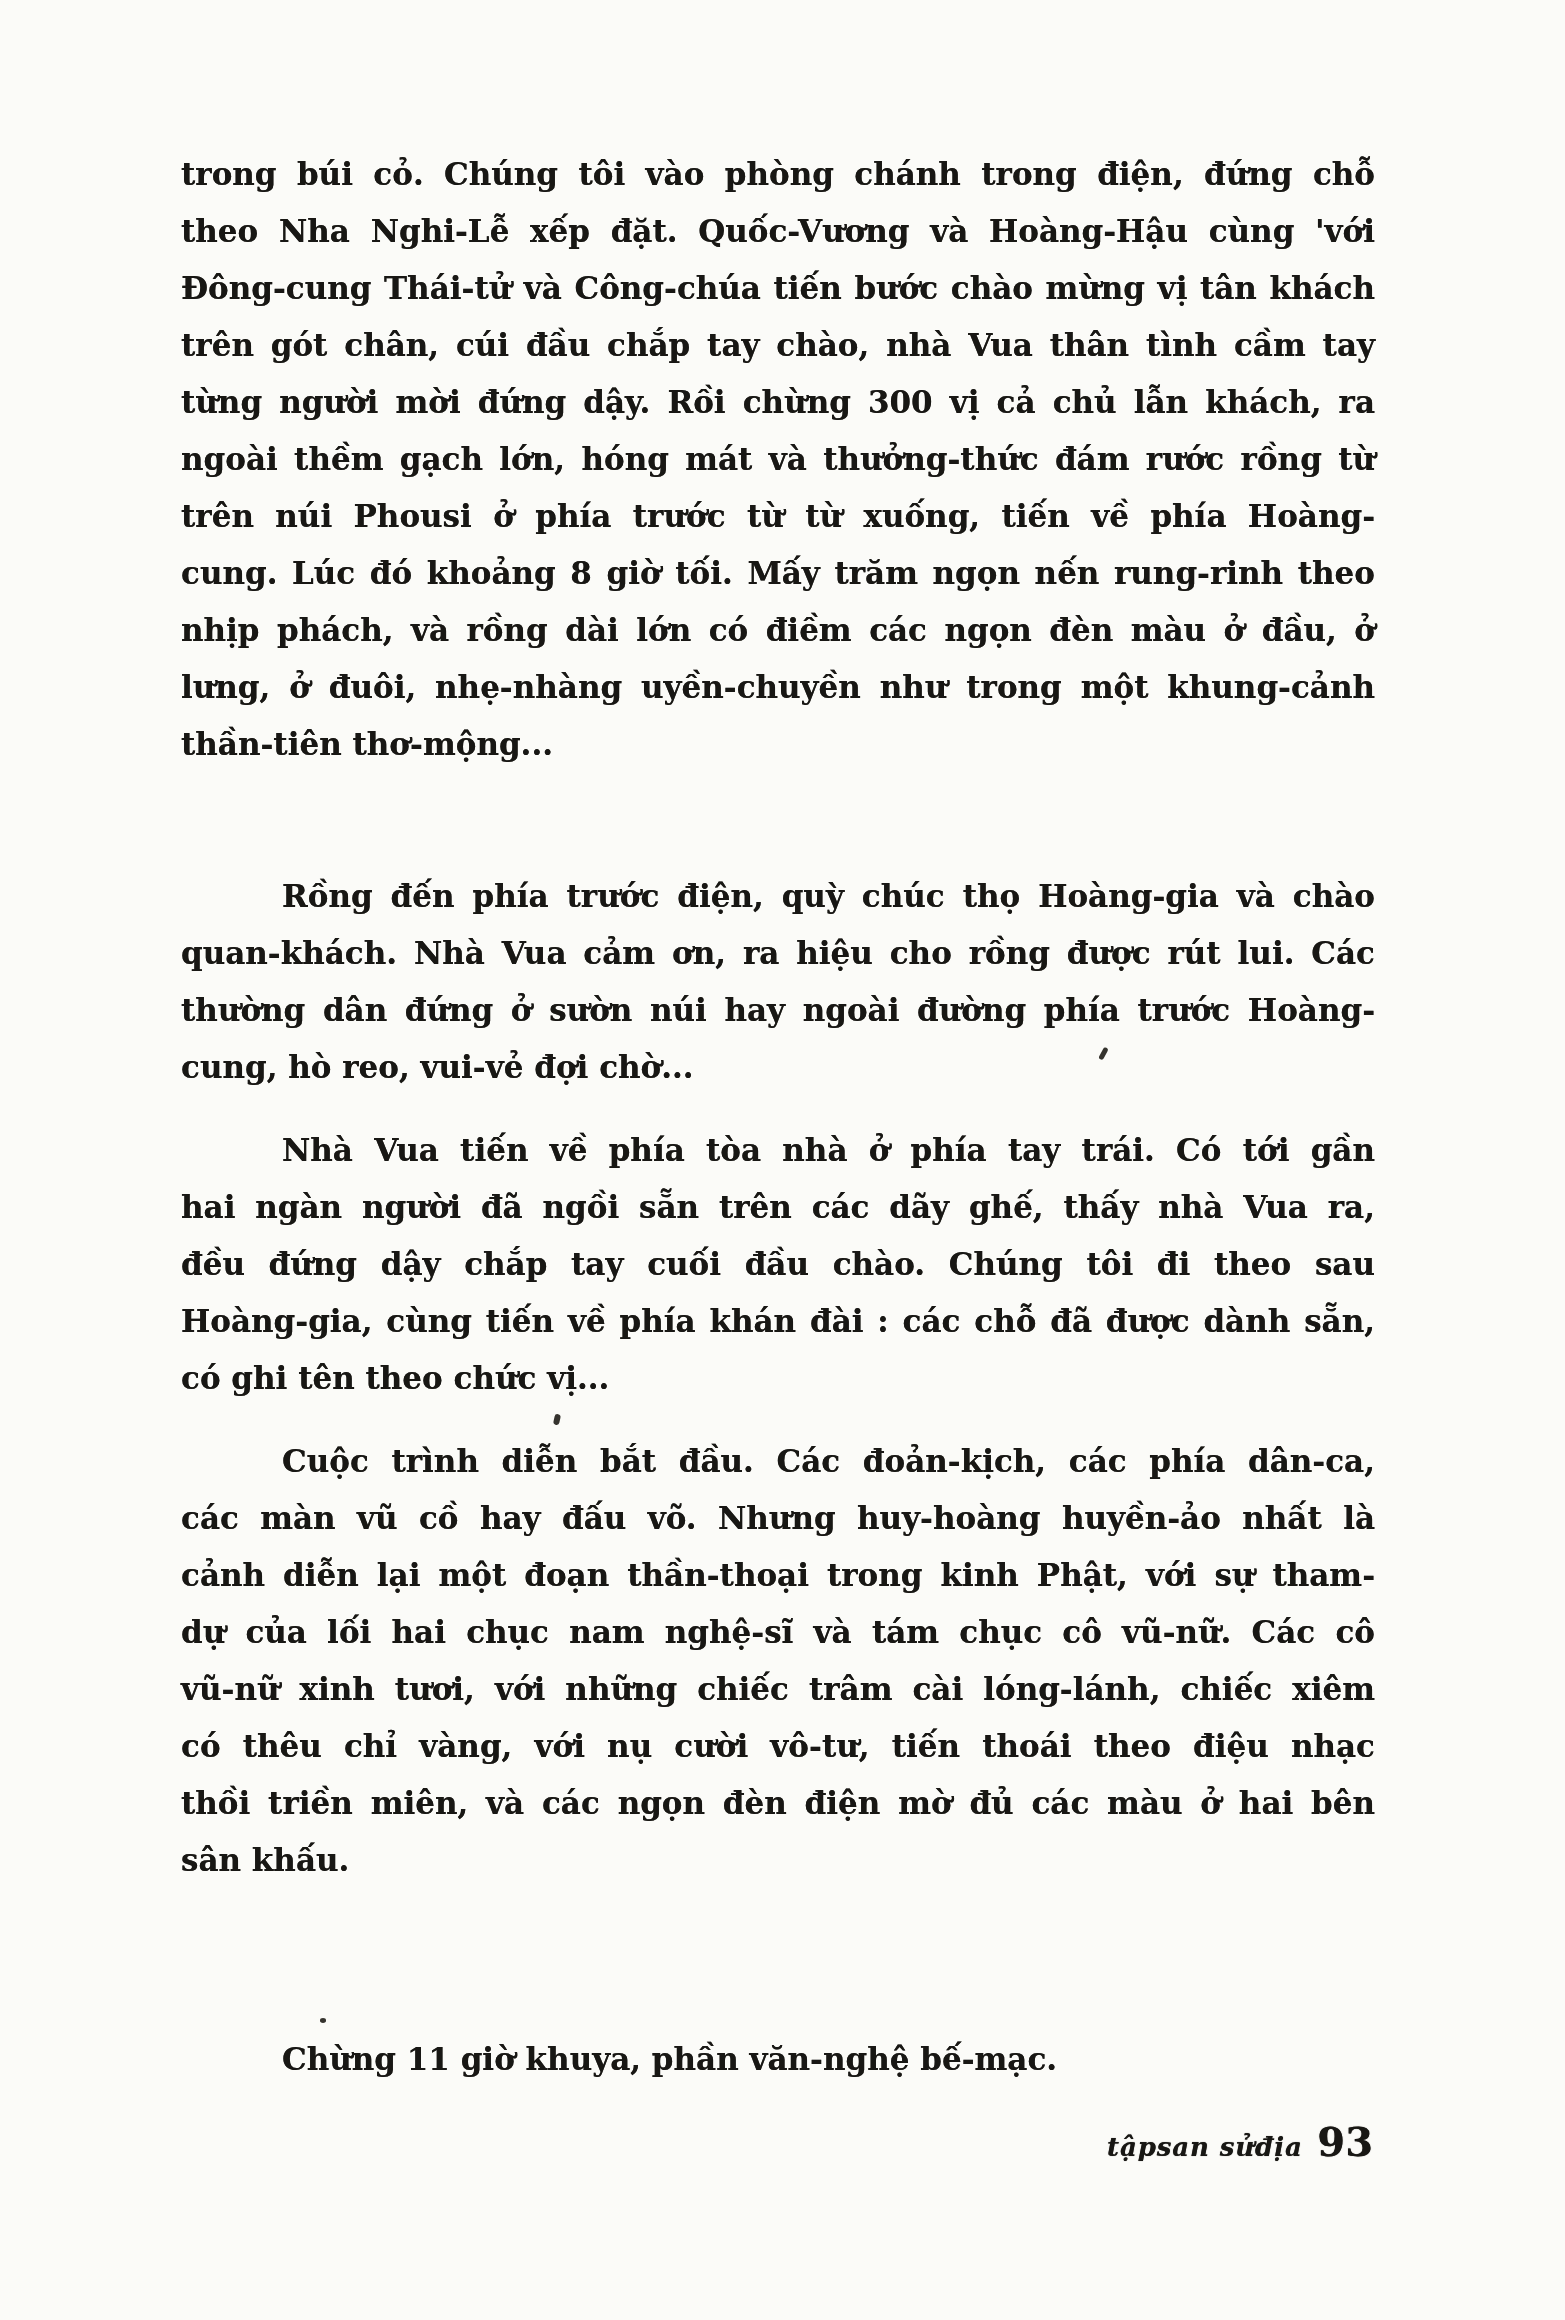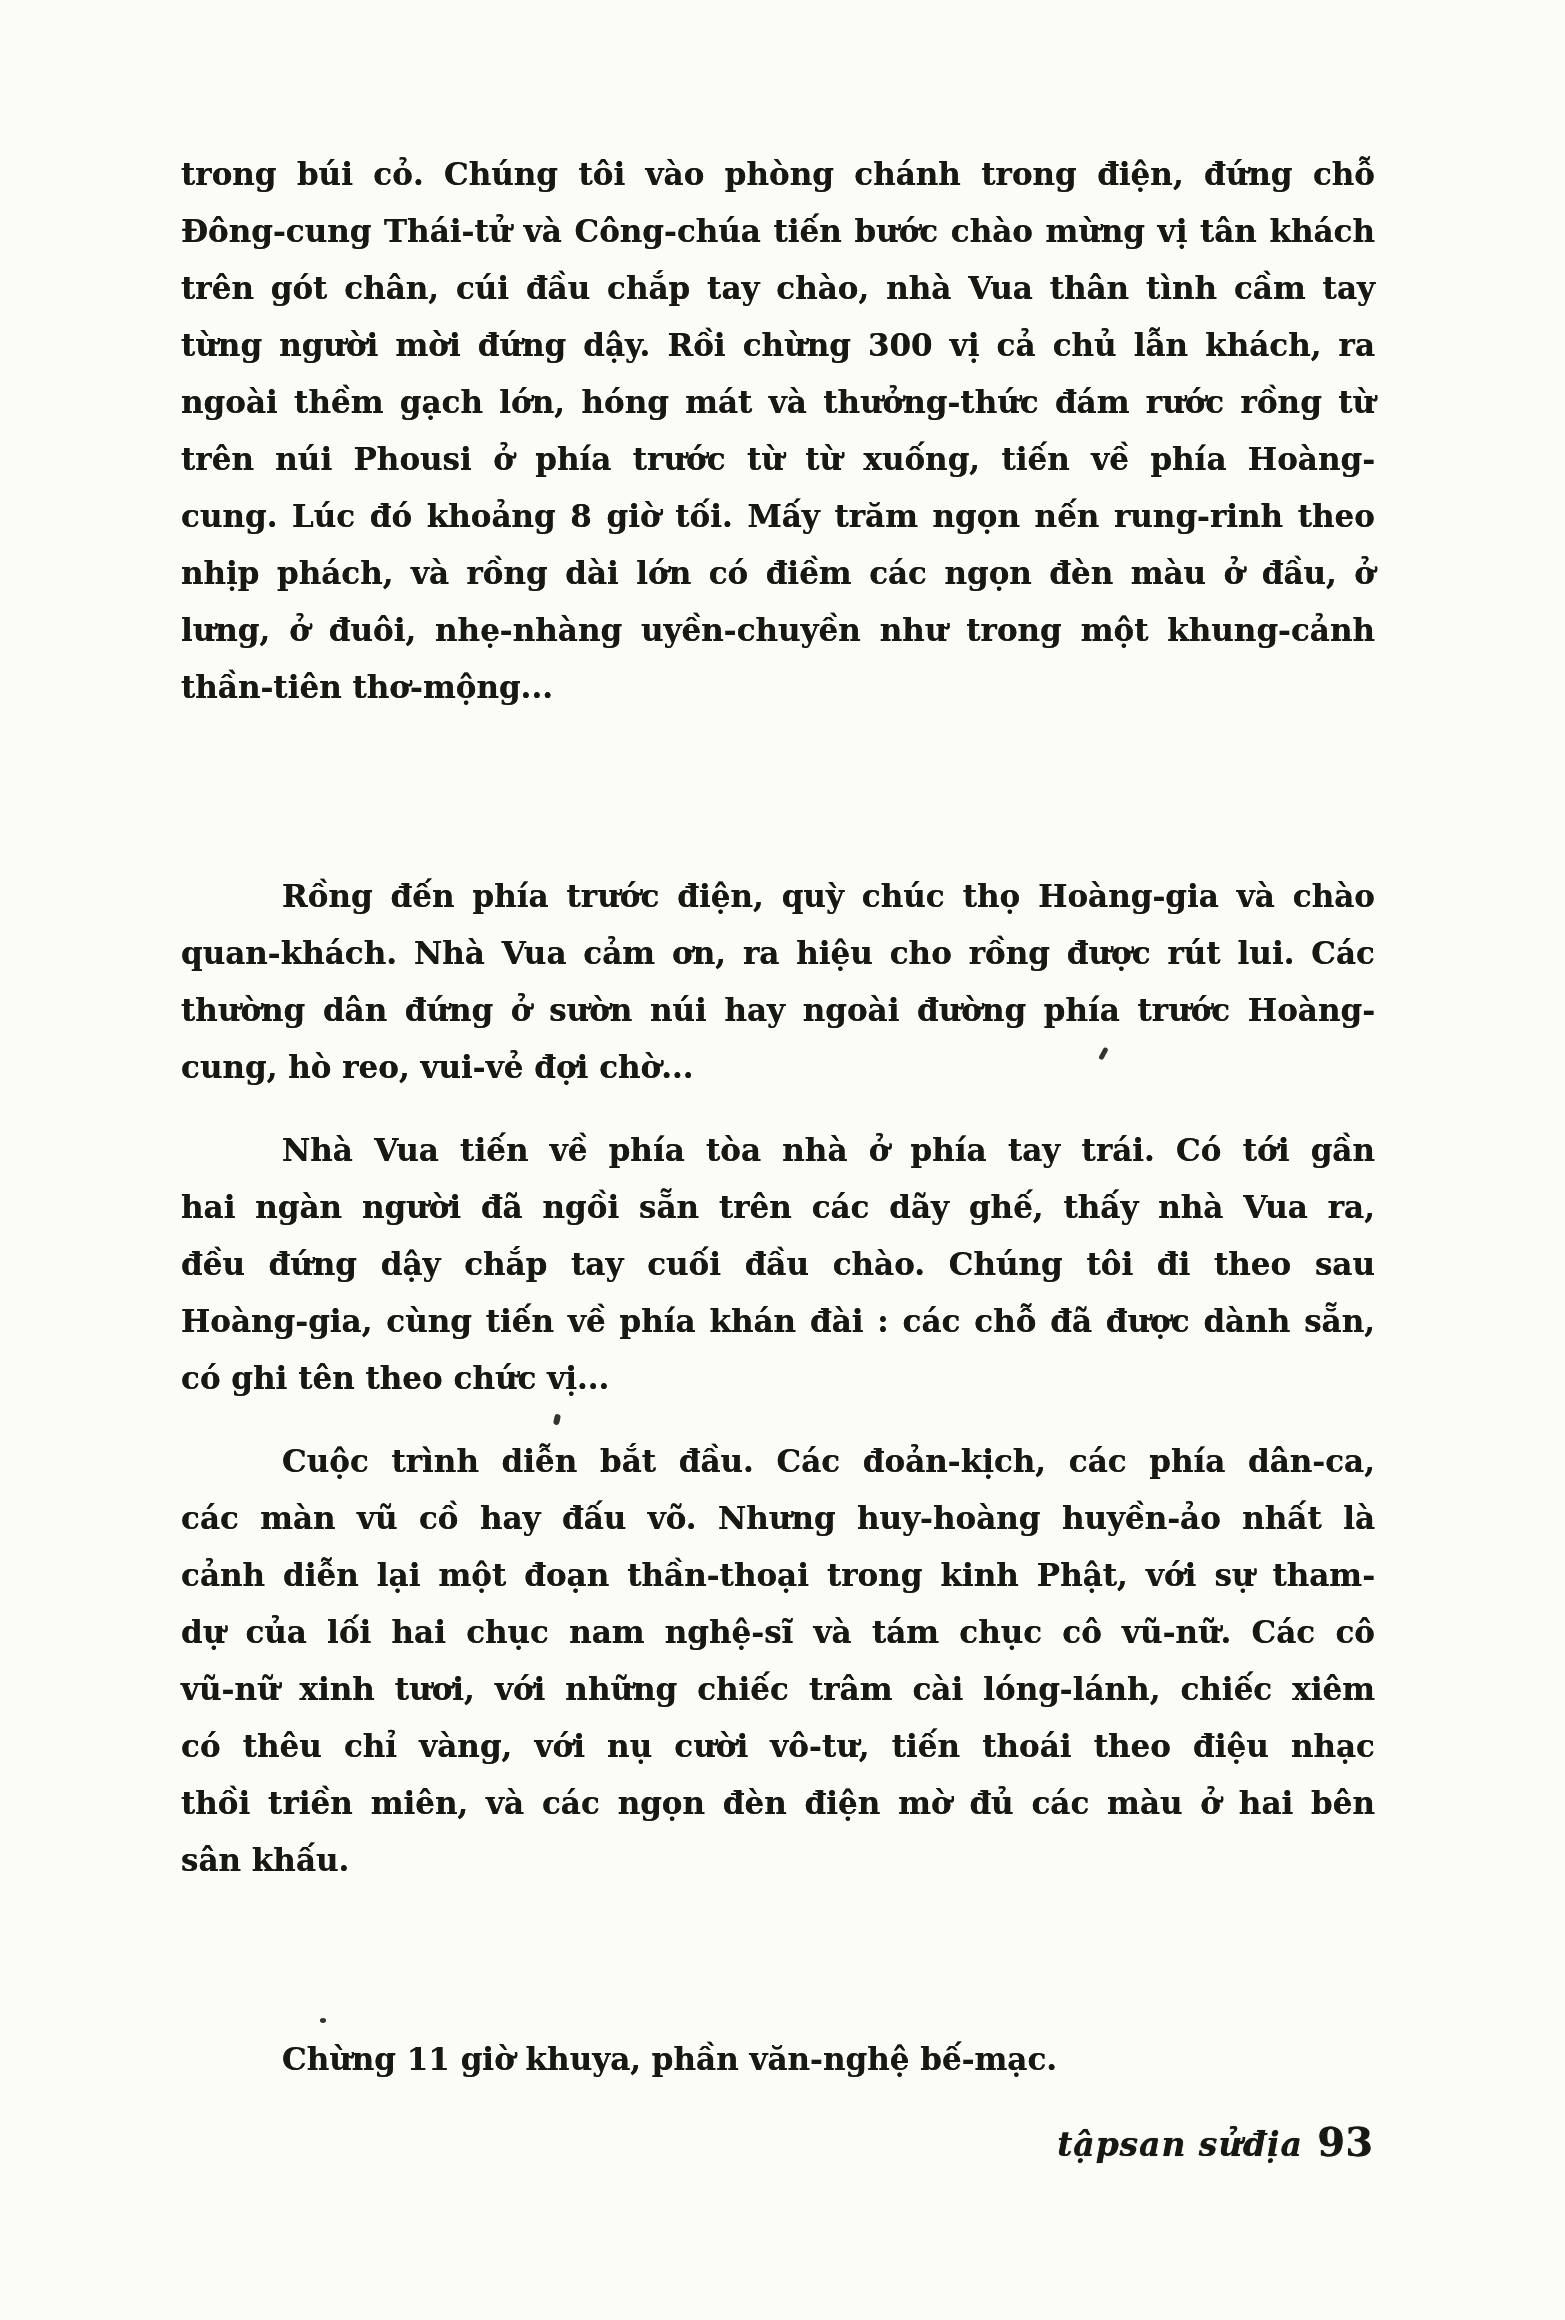--- a/index.html
+++ b/index.html
@@ -34,21 +34,21 @@
   .line.indent { text-indent: 101px; }
   .page-footer {
     position: absolute;
     top: 2118px;
     left: 181px;
     width: 1192px;
     text-align: right;
     white-space: nowrap;
   }
   .journal {
-    font-size: 33px;
+    font-size: 26px;
     font-style: italic;
     letter-spacing: 0.9px;
     text-shadow: 0 0 0.7px rgba(20,18,14,0.9);
   }
   .page-num {
     font-size: 40px;
     font-style: normal;
     margin-left: 14.6px;
     text-shadow: 0 0 0.7px rgba(20,18,14,0.9);
   }
@@ -61,20 +61,21 @@
   .speck.s3 { left: 320px;  top: 2018px; width: 6.4px; height: 4.6px;  border-radius: 50%; }
 </style>
 </head>
 <body>
 
 <div class="page">
 
   <main class="text-block" id="text-block">
       <div class="paragraph" style="top: 146px;">
         <div class="line">trong búi cỏ. Chúng tôi vào phòng chánh trong điện, đứng chỗ</div>
+        <div class="line">theo Nha Nghi-Lễ xếp đặt. Quốc-Vương và Hoàng-Hậu cùng 'với</div>
         <div class="line">Đông-cung Thái-tử và Công-chúa tiến bước chào mừng vị tân khách</div>
         <div class="line">trên gót chân, cúi đầu chắp tay chào, nhà Vua thân tình cầm tay</div>
         <div class="line">từng người mời đứng dậy. Rồi chừng 300 vị cả chủ lẫn khách, ra</div>
         <div class="line">ngoài thềm gạch lớn, hóng mát và thưởng-thức đám rước rồng từ</div>
         <div class="line">trên núi Phousi ở phía trước từ từ xuống, tiến về phía Hoàng-</div>
         <div class="line">cung. Lúc đó khoảng 8 giờ tối. Mấy trăm ngọn nến rung-rinh theo</div>
         <div class="line">nhịp phách, và rồng dài lớn có điềm các ngọn đèn màu ở đầu, ở</div>
         <div class="line">lưng, ở đuôi, nhẹ-nhàng uyền-chuyền như trong một khung-cảnh</div>
         <div class="line endline">thần-tiên thơ-mộng...</div>
       </div>

